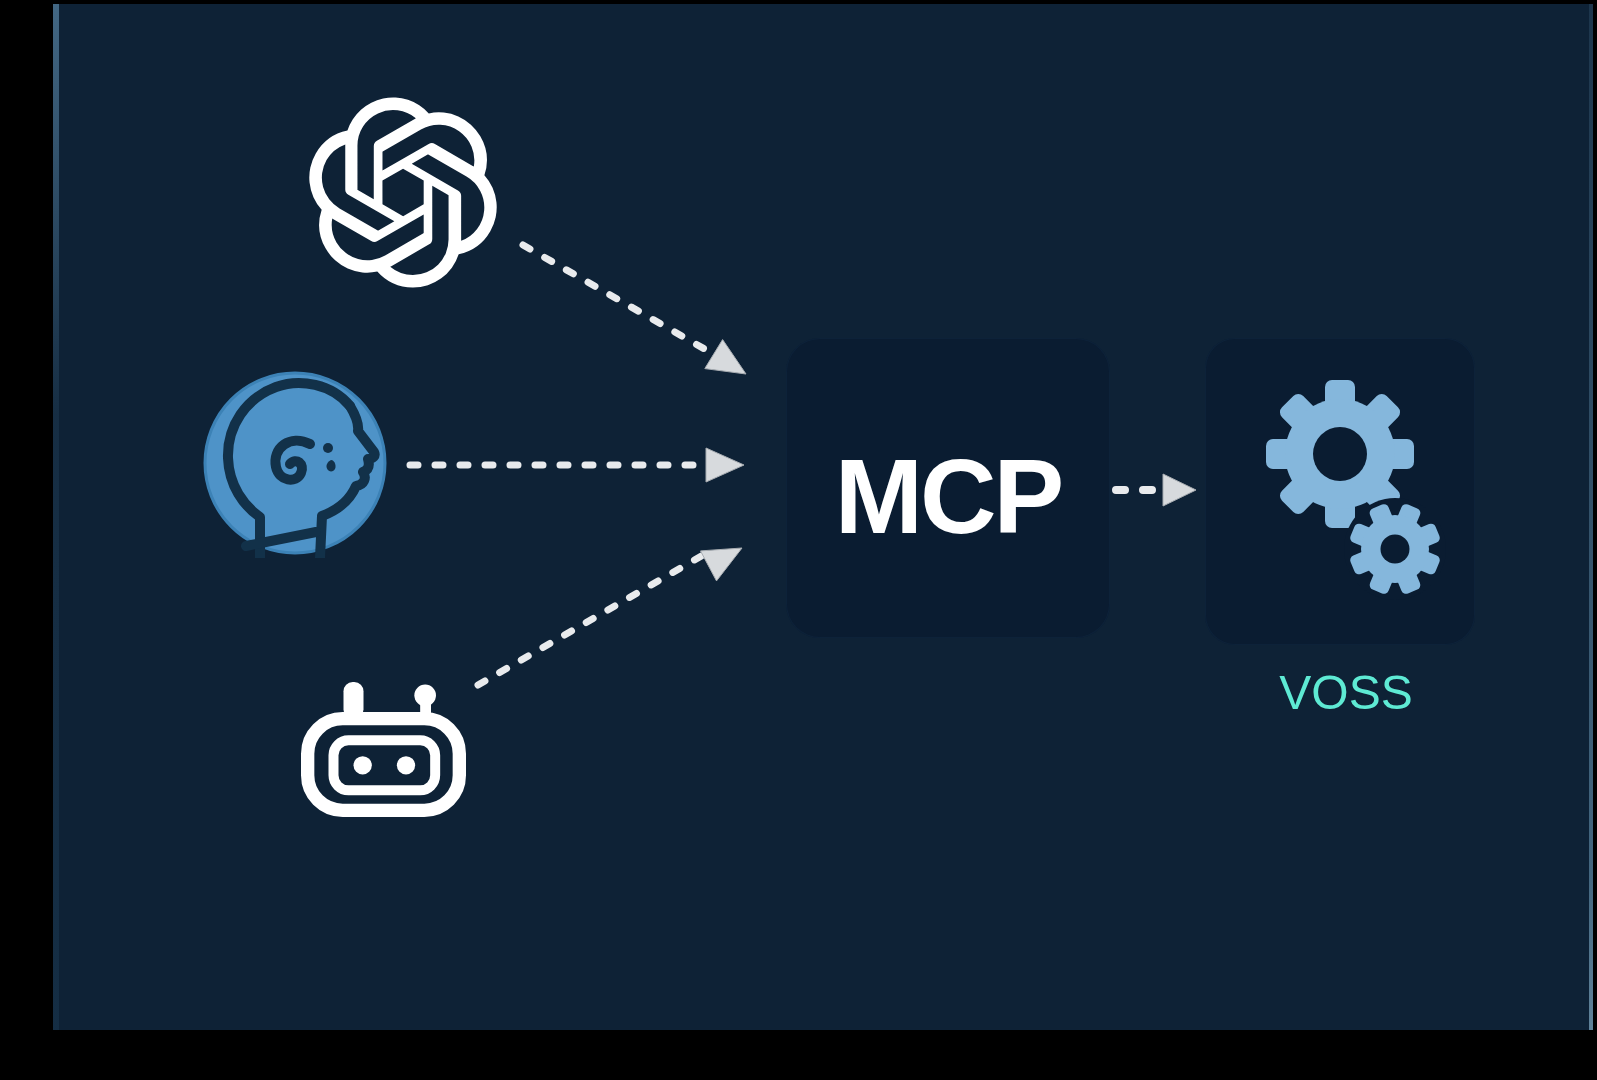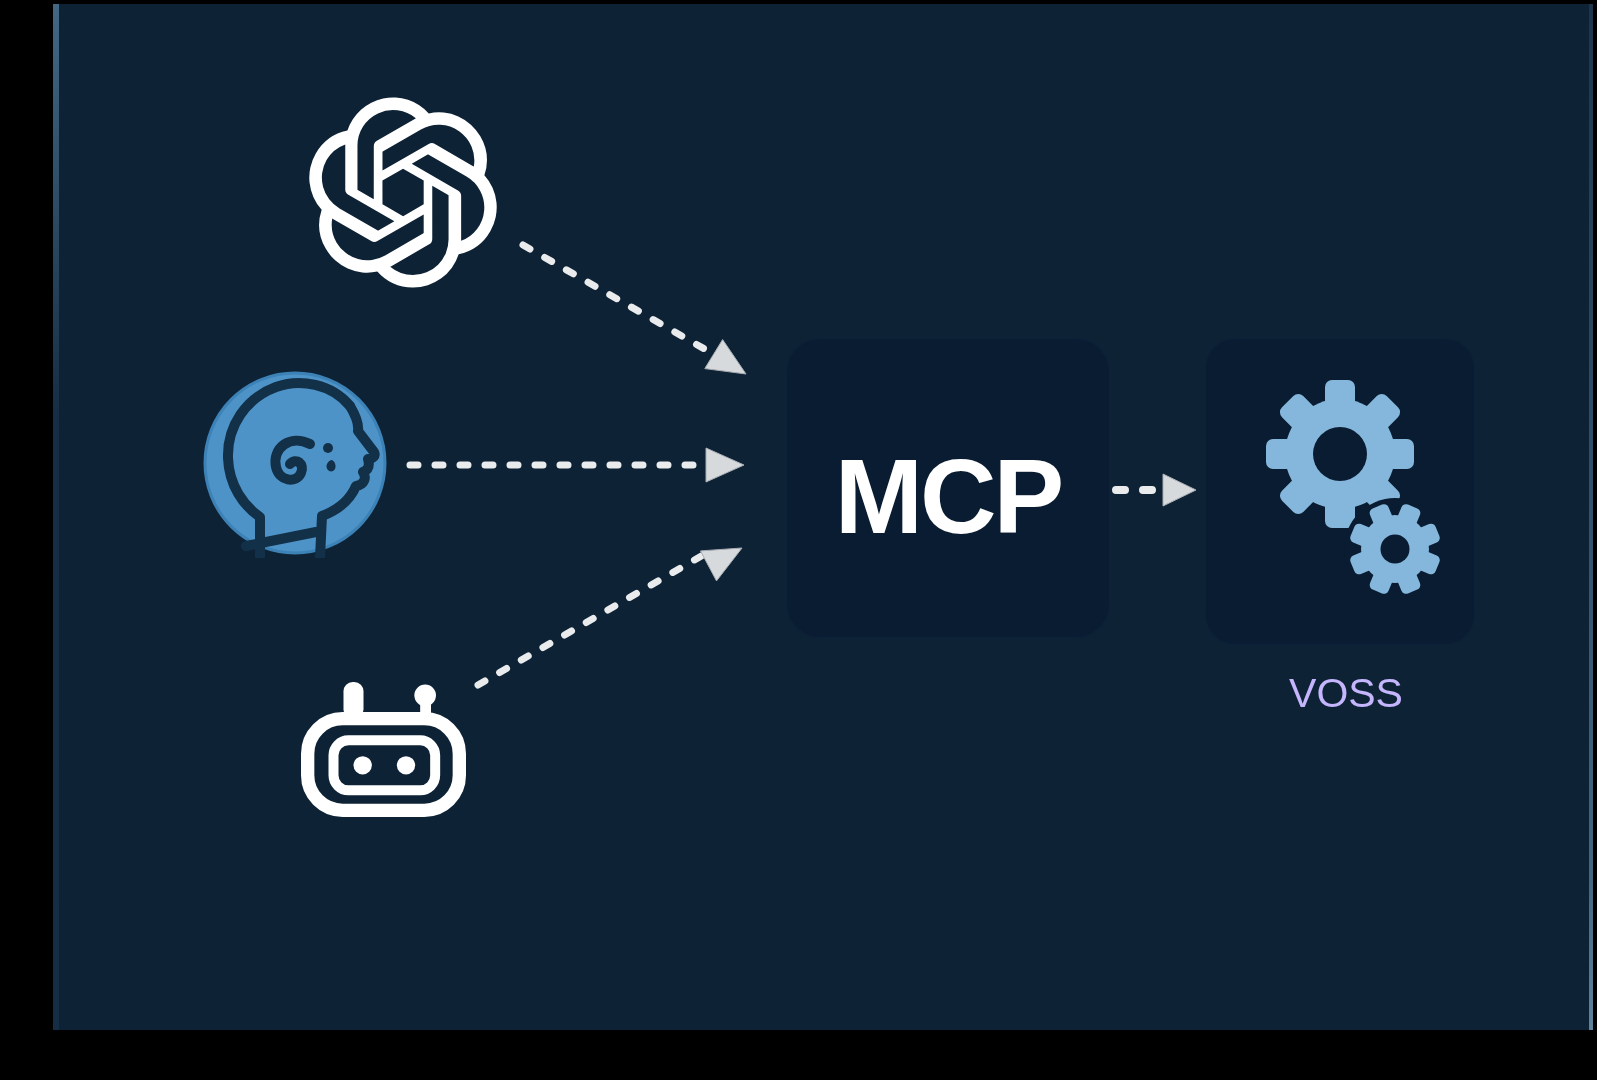--- a/index.html
+++ b/index.html
@@ -40,22 +40,22 @@
   .mcp-label{
     color:#ffffff;
     font-weight:700;
     font-size:106px;
     letter-spacing:-3px;
     padding-top:16px;
     line-height:1;
   }
   .voss-label{
     position:absolute;
-    color:#c4b5fd;
-    font-size:41px;
+    color:#5eead4;
+    font-size:48px;
     line-height:54px;
     text-align:center;
     font-weight:400;
   }
   .voss-label span{display:block;}
   svg{display:block;}
 </style>
 </head>
 <body>
 

